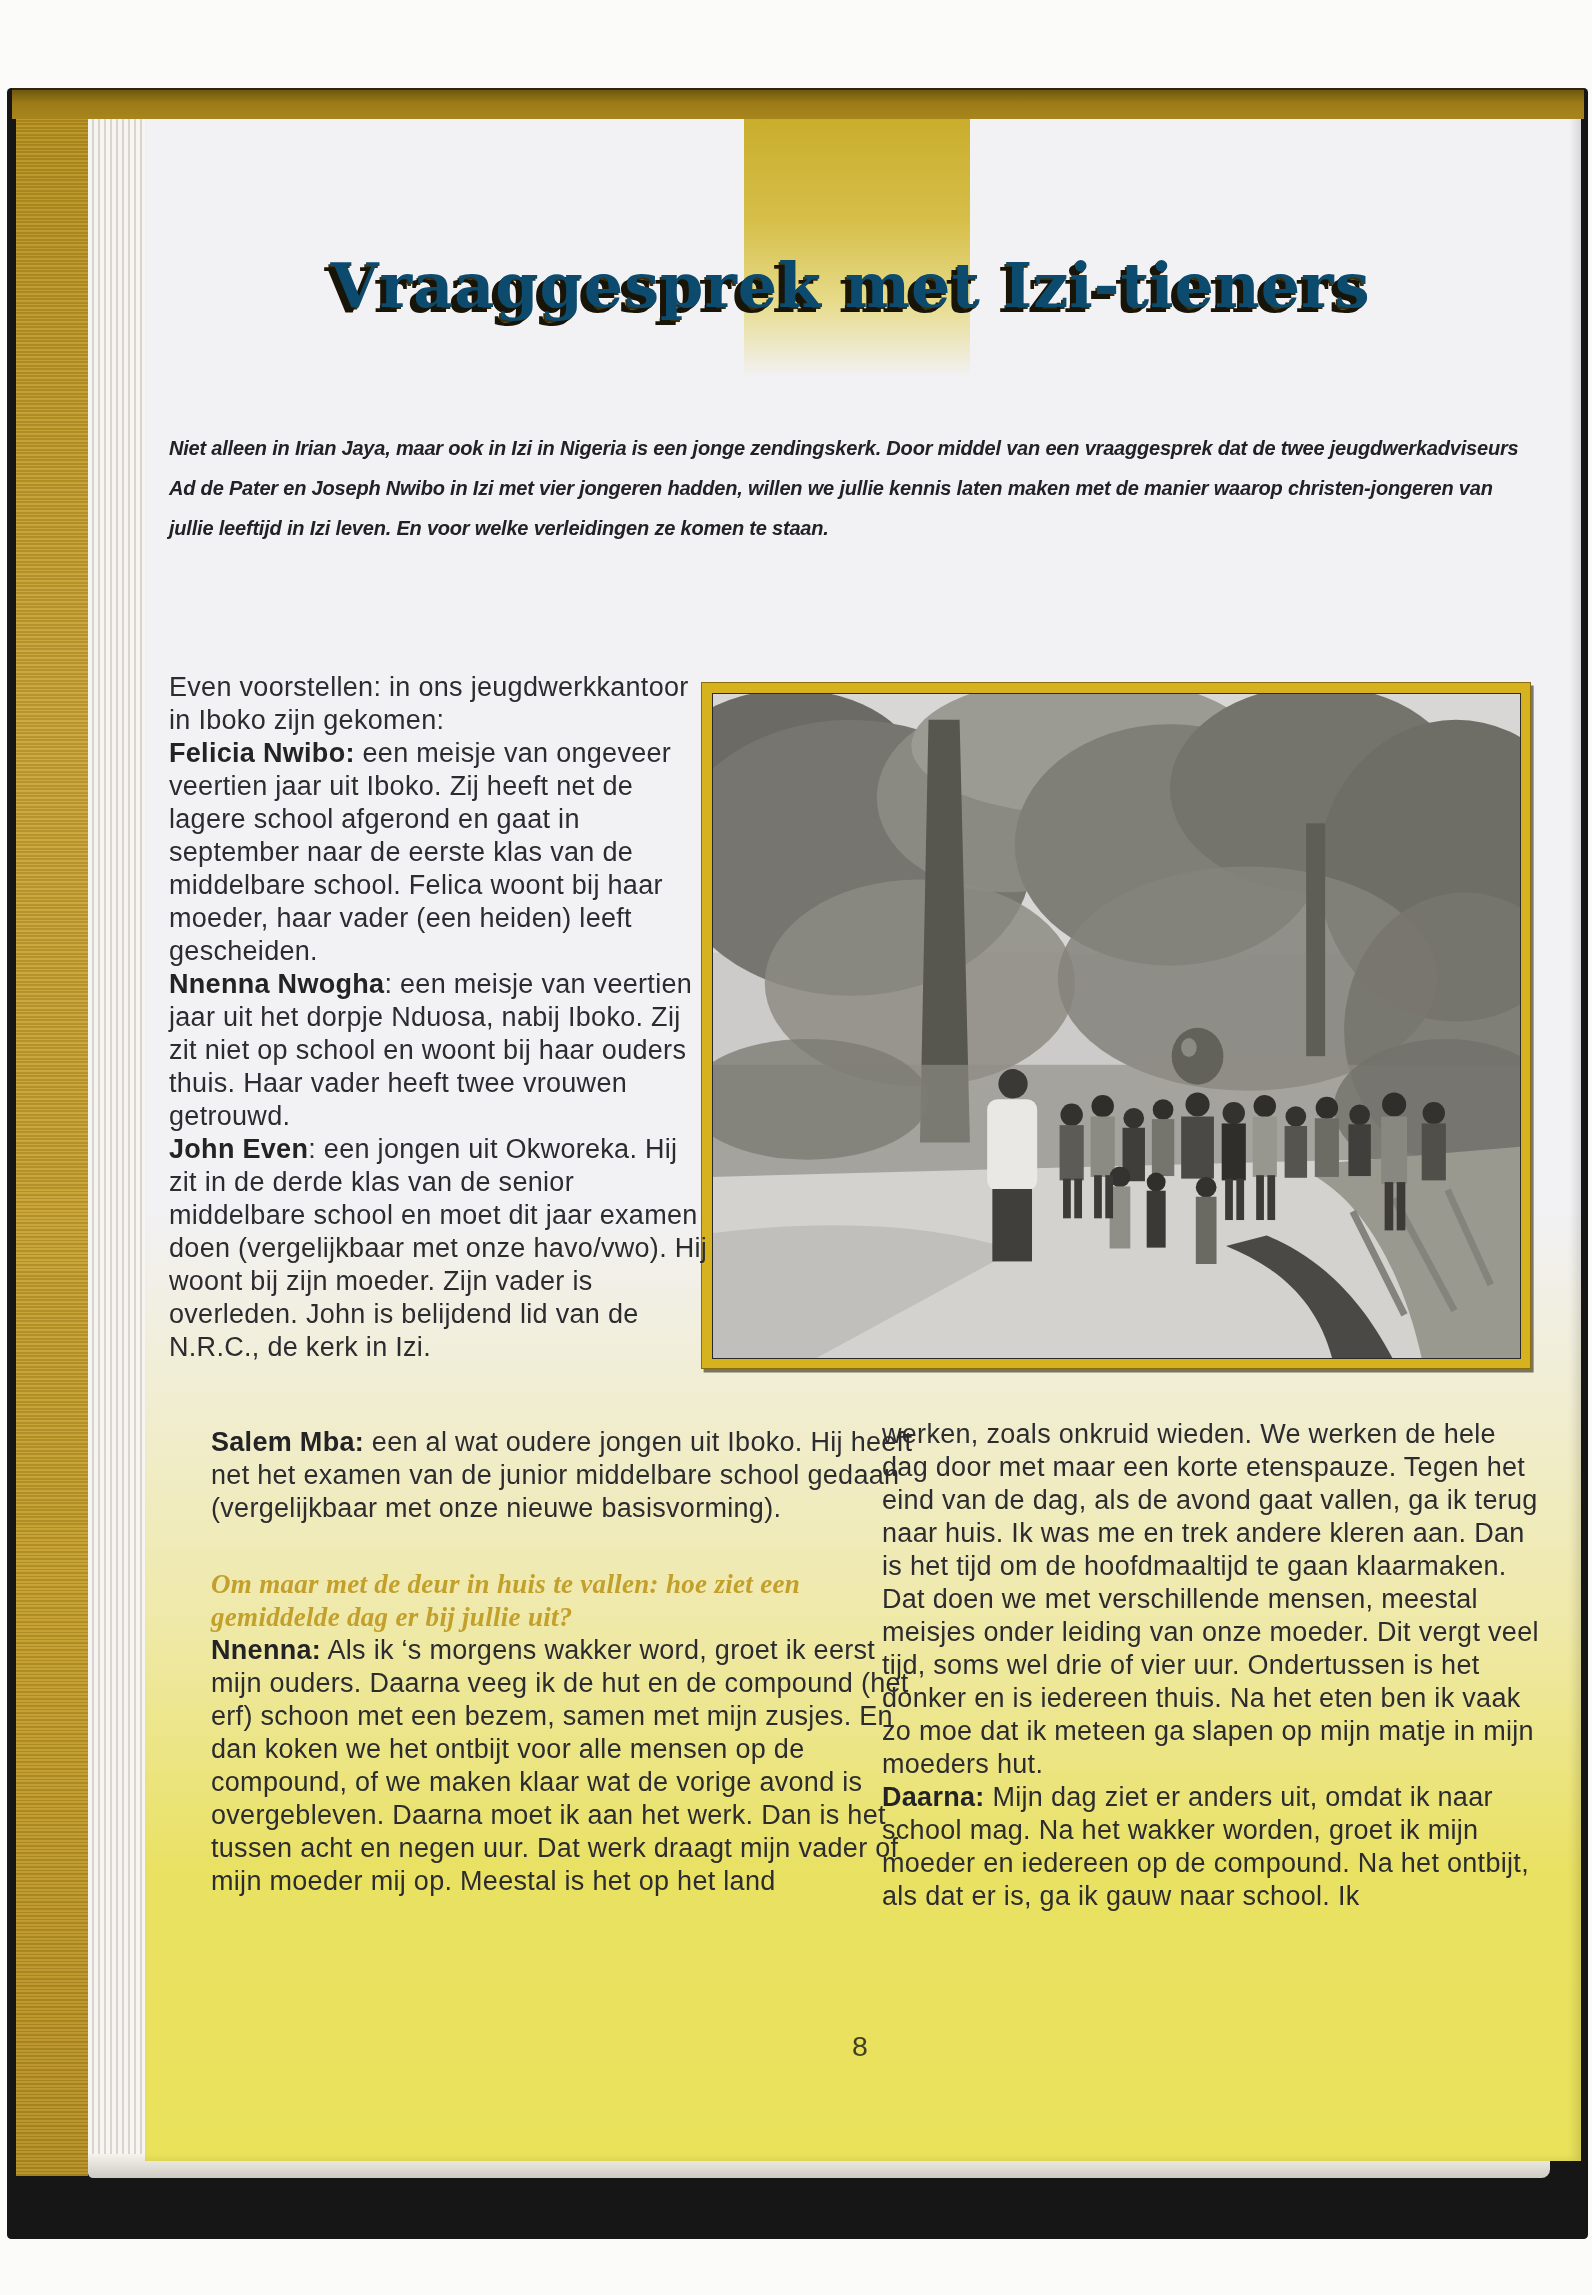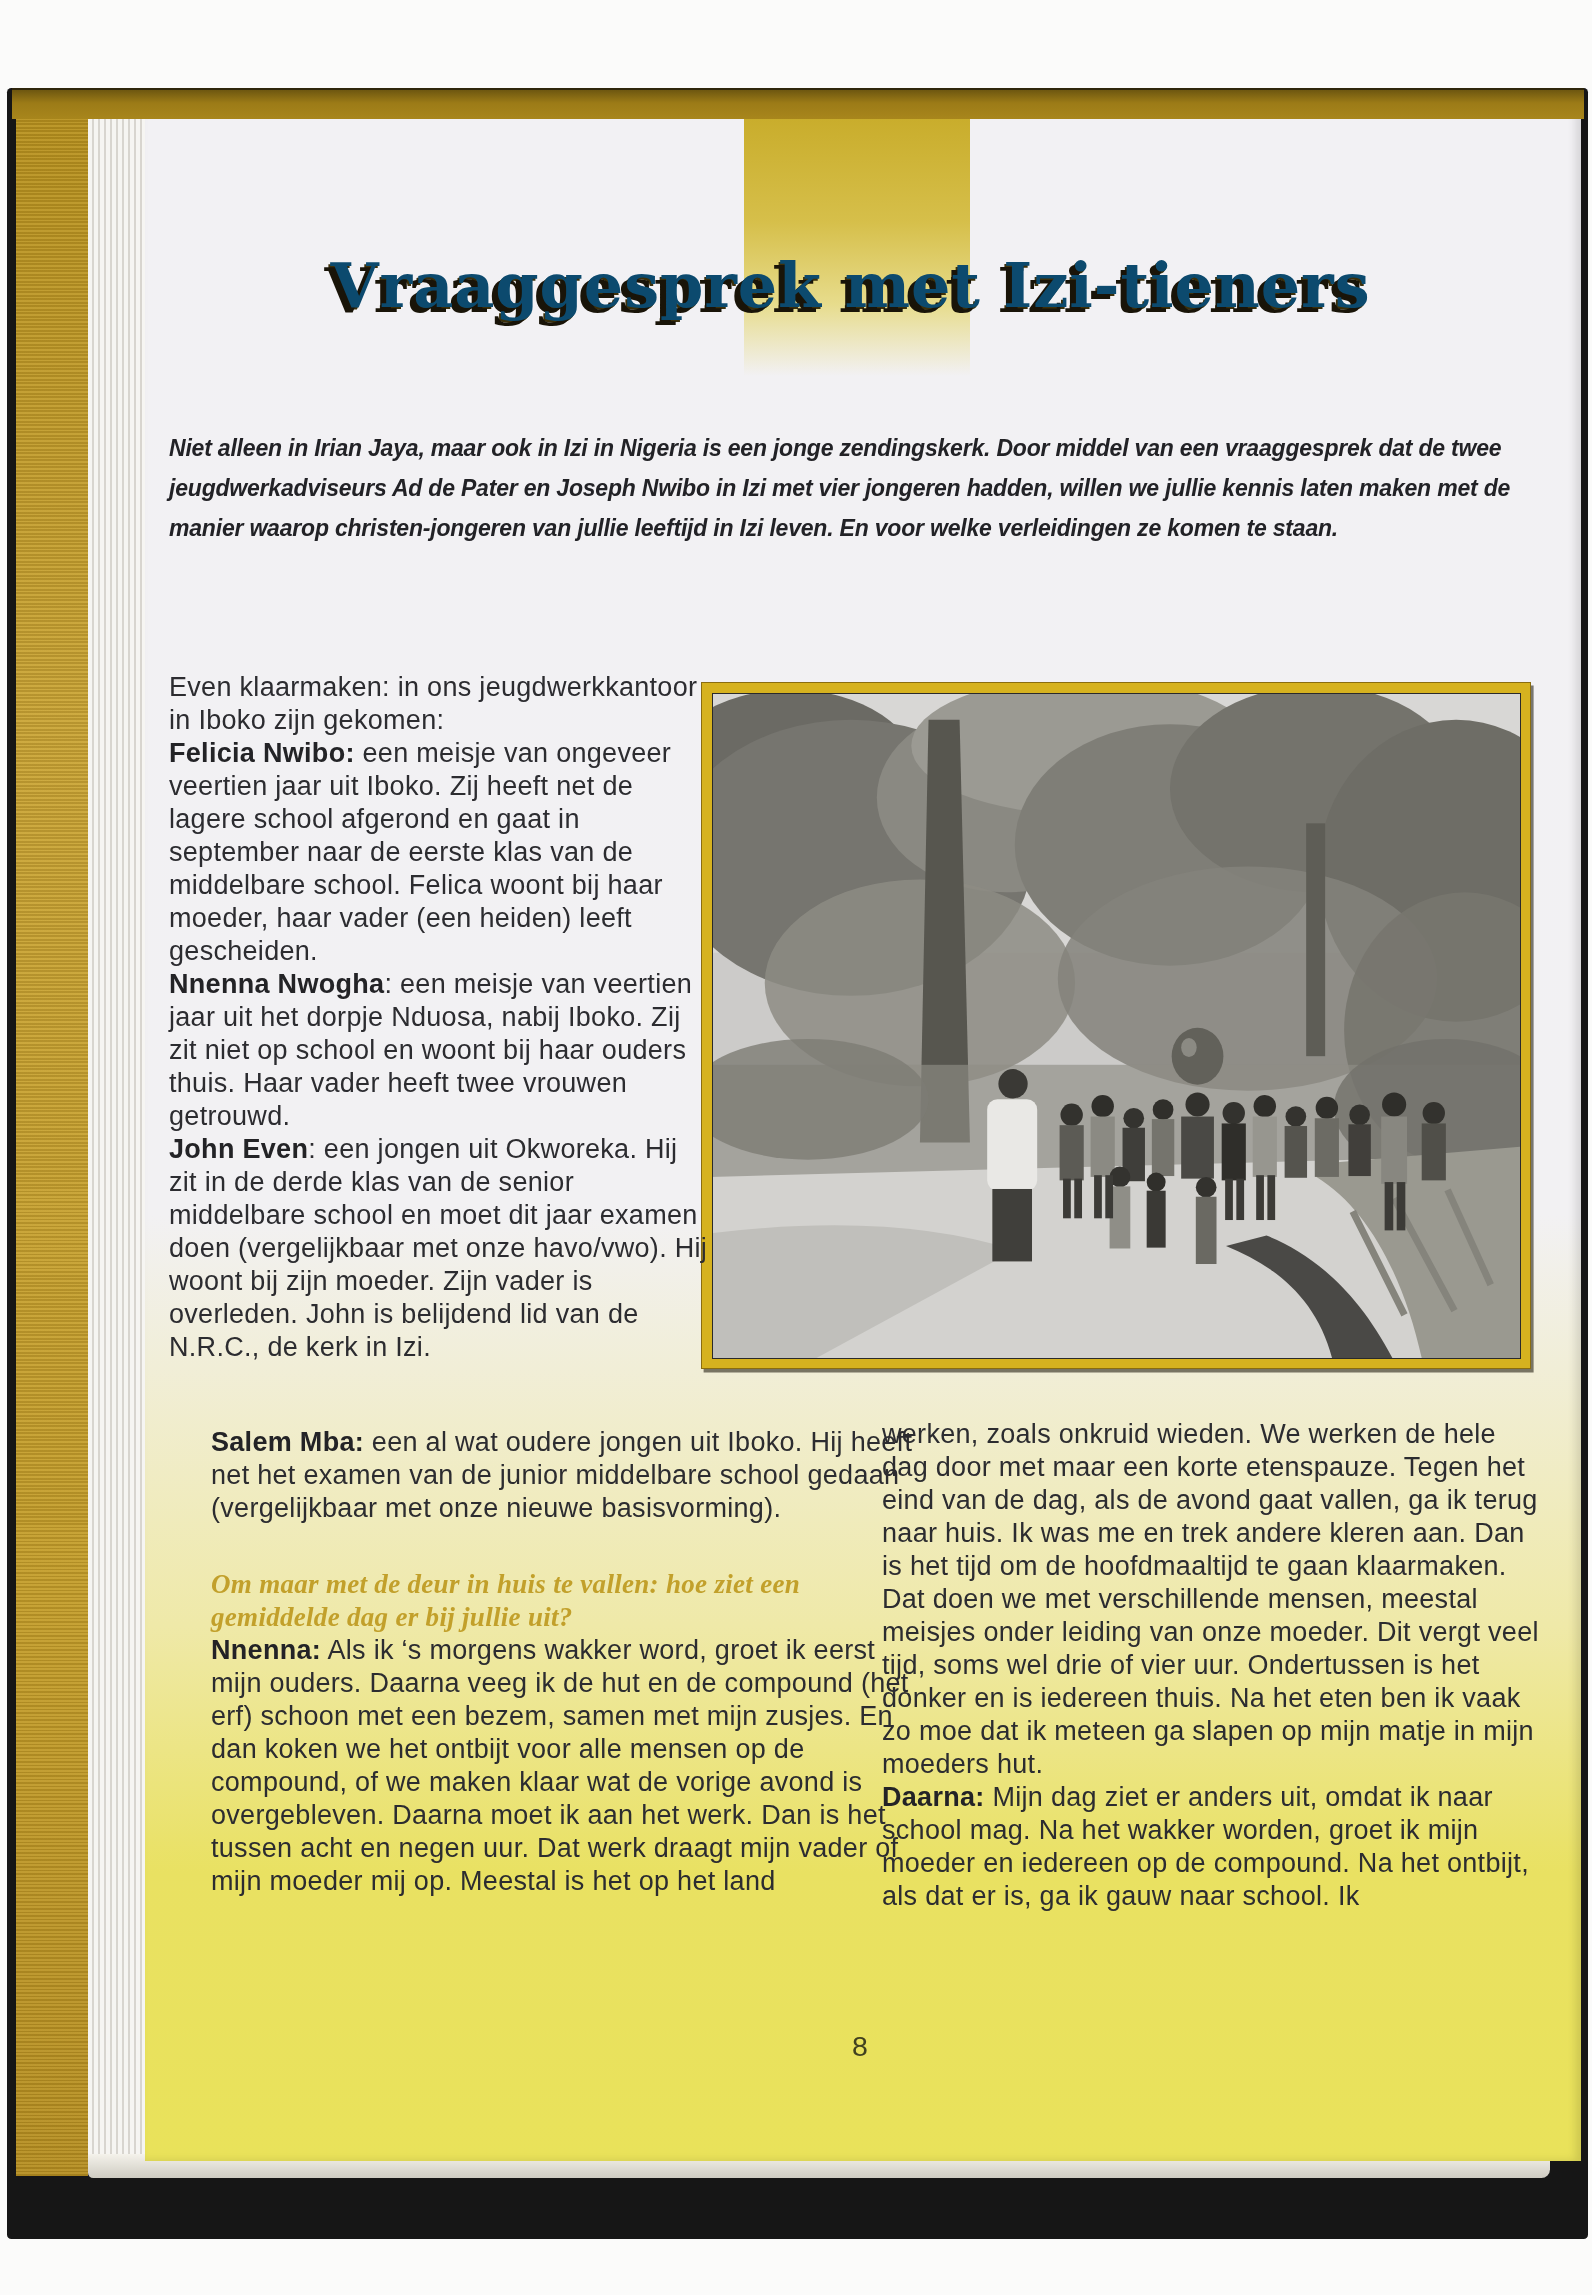--- a/index.html
+++ b/index.html
@@ -44,21 +44,21 @@
 
   
   .title{
     left:216px;top:249px;width:1269px;text-align:center;white-space:nowrap;
     font-family:"DejaVu Serif",serif;font-weight:bold;font-size:62px;
     color:#0c4a6e;letter-spacing:0.9px;
     text-shadow:-6px 5.2px 0 #191408,-1.7px 1.7px 0 #3c300a;
   }
   .intro{
     left:169px;top:428px;width:1351px;
-    font-size:23px;line-height:40px;font-weight:bold;font-style:italic;
+    font-size:20px;line-height:40px;font-weight:bold;font-style:italic;
     color:#222226;letter-spacing:-0.2px;
   }
   .bodytext p{margin:0;font-size:27px;line-height:33px;color:#2c2c30;letter-spacing:0.3px;}
   .bodytext .b{font-weight:bold;color:#232326;}
   .col-left{left:169px;top:671px;width:540px;}
   .col-left-wide{left:172px;top:1426px;width:706px;margin-left:39px;}
   .col-right{left:882px;top:1418px;width:666px;}
   .q-heading{
     margin-top:43px !important;
     font-weight:bold;font-style:italic;color:#c2a02b !important;font-family:Liberation Serif, serif;
@@ -174,21 +174,21 @@
         <rect x="630" y="558" width="9" height="52"></rect>
           <rect x="643" y="558" width="9" height="52"></rect>
         <rect x="779" y="566" width="10" height="56"></rect>
           <rect x="793" y="566" width="10" height="56"></rect>
       </g>
     </svg>
   </div>
 </figure>
 
 <div class="abs bodytext col-left">
-  <p><span class="b"></span><span>Even klaarmaken: in ons jeugdwerkkantoor in Iboko zijn gekomen:</span></p>
+  <p><span class="b"></span><span>Even voorstellen: in ons jeugdwerkkantoor in Iboko zijn gekomen:</span></p>
   <p><span class="b">Felicia Nwibo:</span><span> een meisje van ongeveer veertien jaar uit Iboko. Zij heeft net de lagere school afgerond en gaat in september naar de eerste klas van de middelbare school. Felica woont bij haar moeder, haar vader (een heiden) leeft gescheiden.</span></p>
   <p><span class="b">Nnenna Nwogha</span><span>: een meisje van veertien jaar uit het dorpje Nduosa, nabij Iboko. Zij zit niet op school en woont bij haar ouders thuis. Haar vader heeft twee vrouwen getrouwd.</span></p>
   <p><span class="b">John Even</span><span>: een jongen uit Okworeka. Hij zit in de derde klas van de senior middelbare school en moet dit jaar examen doen (vergelijkbaar met onze havo/vwo). Hij woont bij zijn moeder. Zijn vader is overleden. John is belijdend lid van de N.R.C., de kerk in Izi.</span></p>
 </div>
 
 <div class="abs bodytext col-left-wide">
   <p><span class="b">Salem Mba:</span><span> een al wat oudere jongen uit Iboko. Hij heeft net het examen van de junior middelbare school gedaan (vergelijkbaar met onze nieuwe basisvorming).</span></p>
   <p class="q-heading">Om maar met de deur in huis te vallen: hoe ziet een gemiddelde dag er bij jullie uit?</p>
   <p><span class="b">Nnenna:</span><span> Als ik ‘s morgens wakker word, groet ik eerst mijn ouders. Daarna veeg ik de hut en de compound (het erf) schoon met een bezem, samen met mijn zusjes. En dan koken we het ontbijt voor alle mensen op de compound, of we maken klaar wat de vorige avond is overgebleven. Daarna moet ik aan het werk. Dan is het tussen acht en negen uur. Dat werk draagt mijn vader of mijn moeder mij op. Meestal is het op het land</span></p>
 </div>

